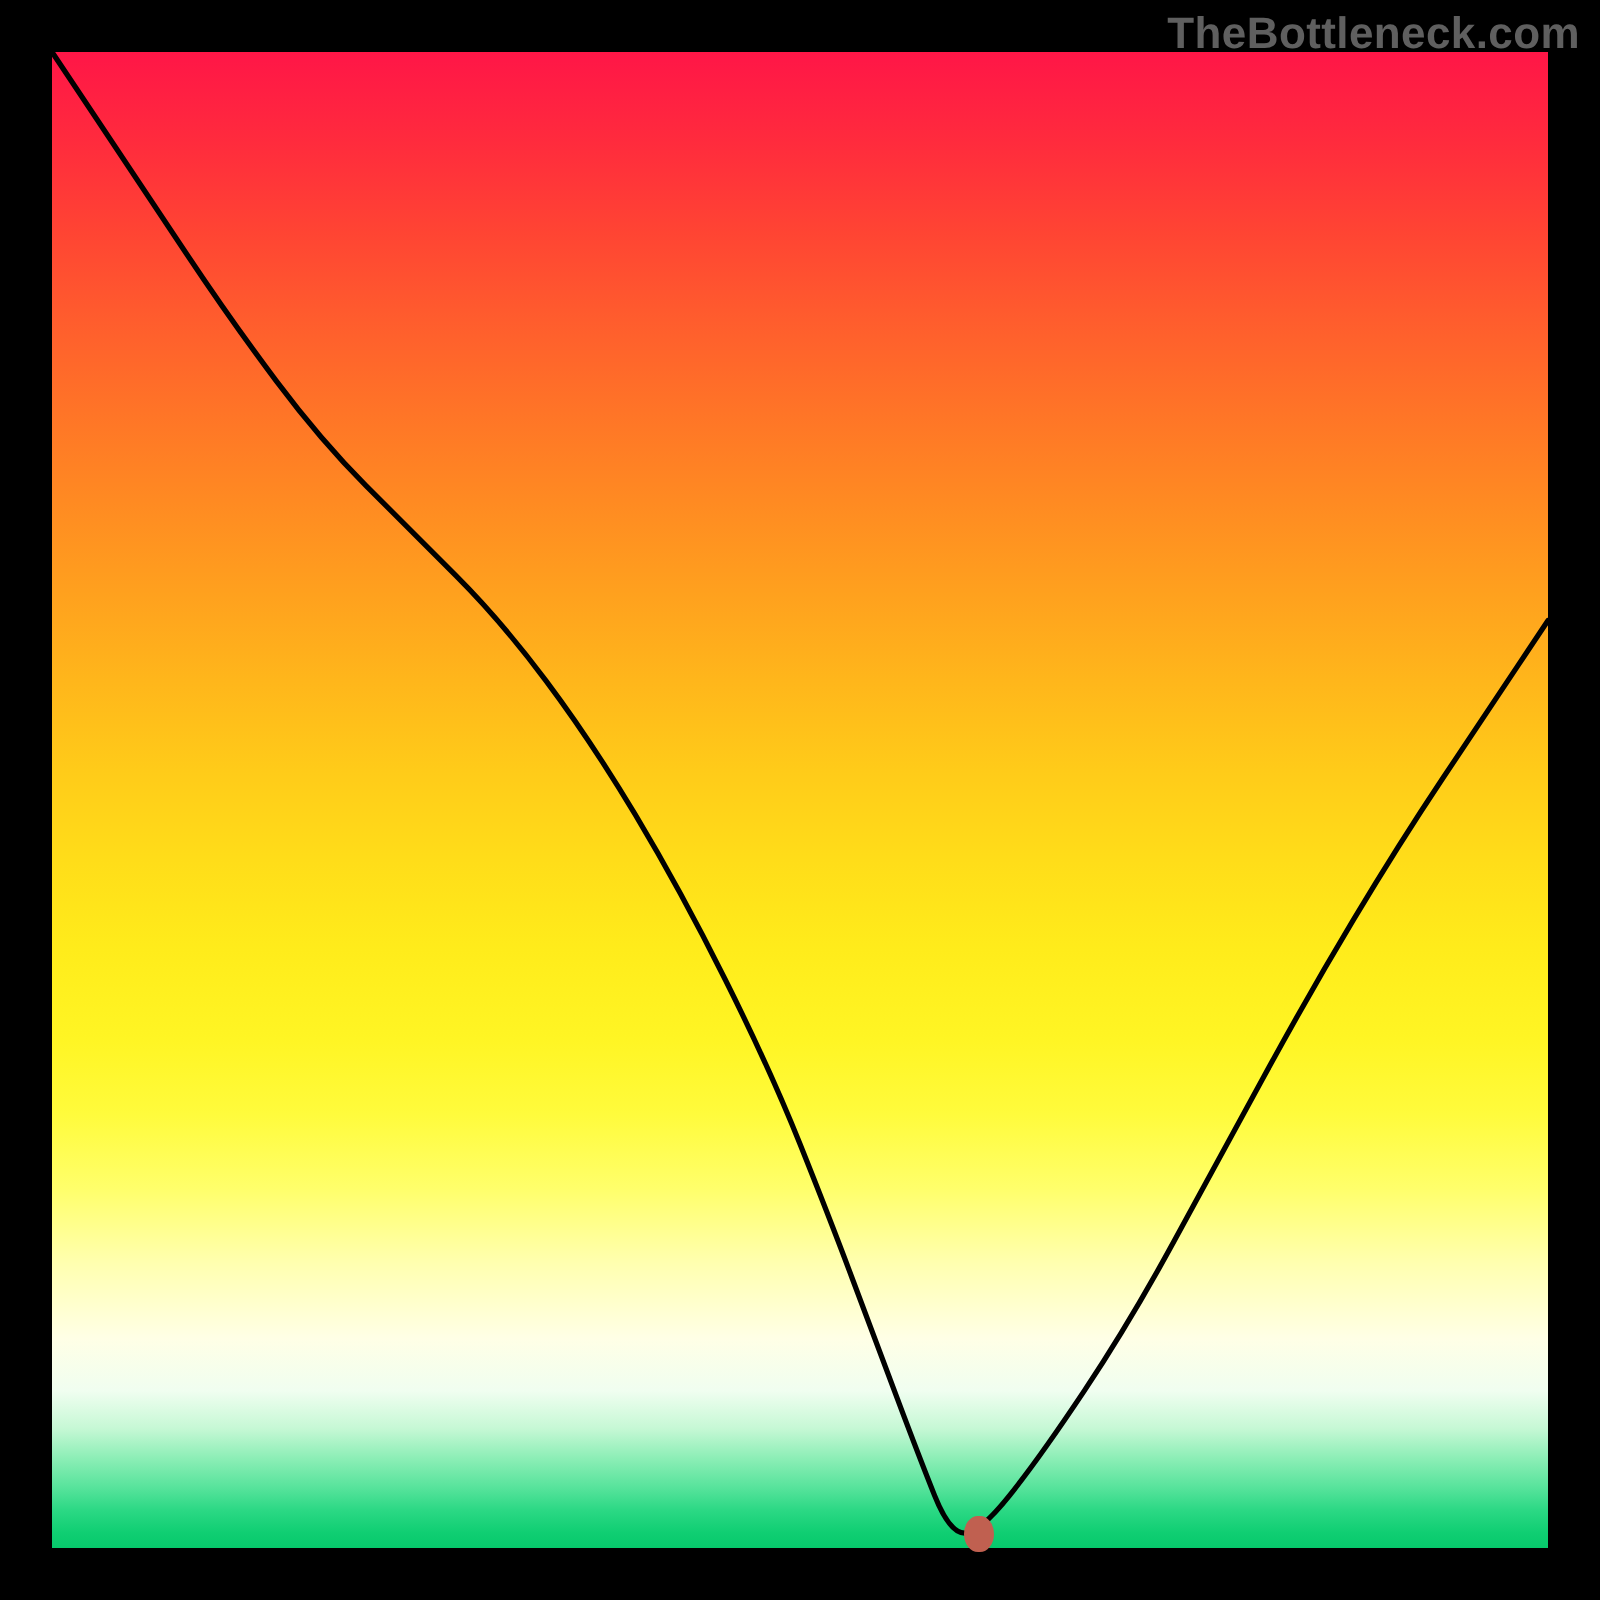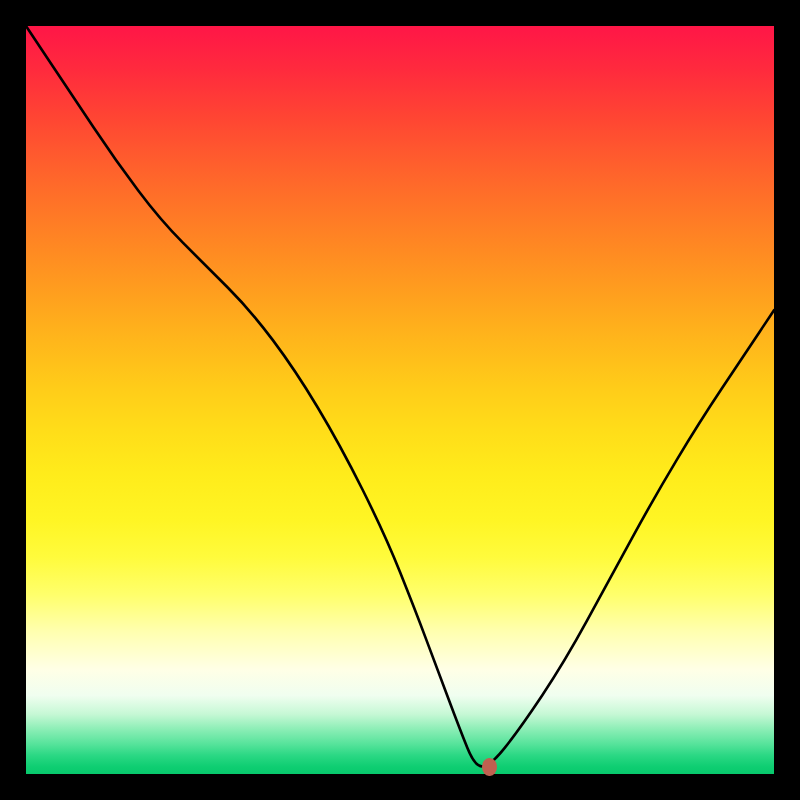--- a/index.html
+++ b/index.html
@@ -66,20 +66,21 @@
     height: 18px;
     border-radius: 7px / 9px;
     background: #c06050;
     z-index: 15;
   }
 </style>
 </head>
 <body>
 
 <div class="frame">
+  <div class="watermark">TheBottleneck.com</div>
 
   <div class="plot">
     <svg viewBox="0 0 100 100" preserveAspectRatio="none">
       <path fill="none" stroke="#000" stroke-width="0.35" stroke-linecap="round" stroke-linejoin="round" d="M 0 0 Q 0 0 3 4.5 Q 6 9 9 13.5 Q 12 18 15 22 Q 18 26 21 29 Q 24 32 27 35 Q 30 38 33 42 Q 36 46 39 51 Q 42 56 45 62 Q 48 68 50 73 Q 52 78 53.5 82 Q 55 86 56.5 90 Q 58 94 59 96.5 Q 60 99 61 99 Q 62 99 64 96.5 Q 66 94 69 89.5 Q 72 85 75 79.5 Q 78 74 81 68.5 Q 84 63 87 58 Q 90 53 93 48.5 Q 96 44 98 41 L 100 38"></path>
     </svg>
     <div class="marker" style="left: 456.26px; top: 731.52px; background: rgb(192, 96, 80);"></div>
   </div>
 </div>
 
 </body></html>

